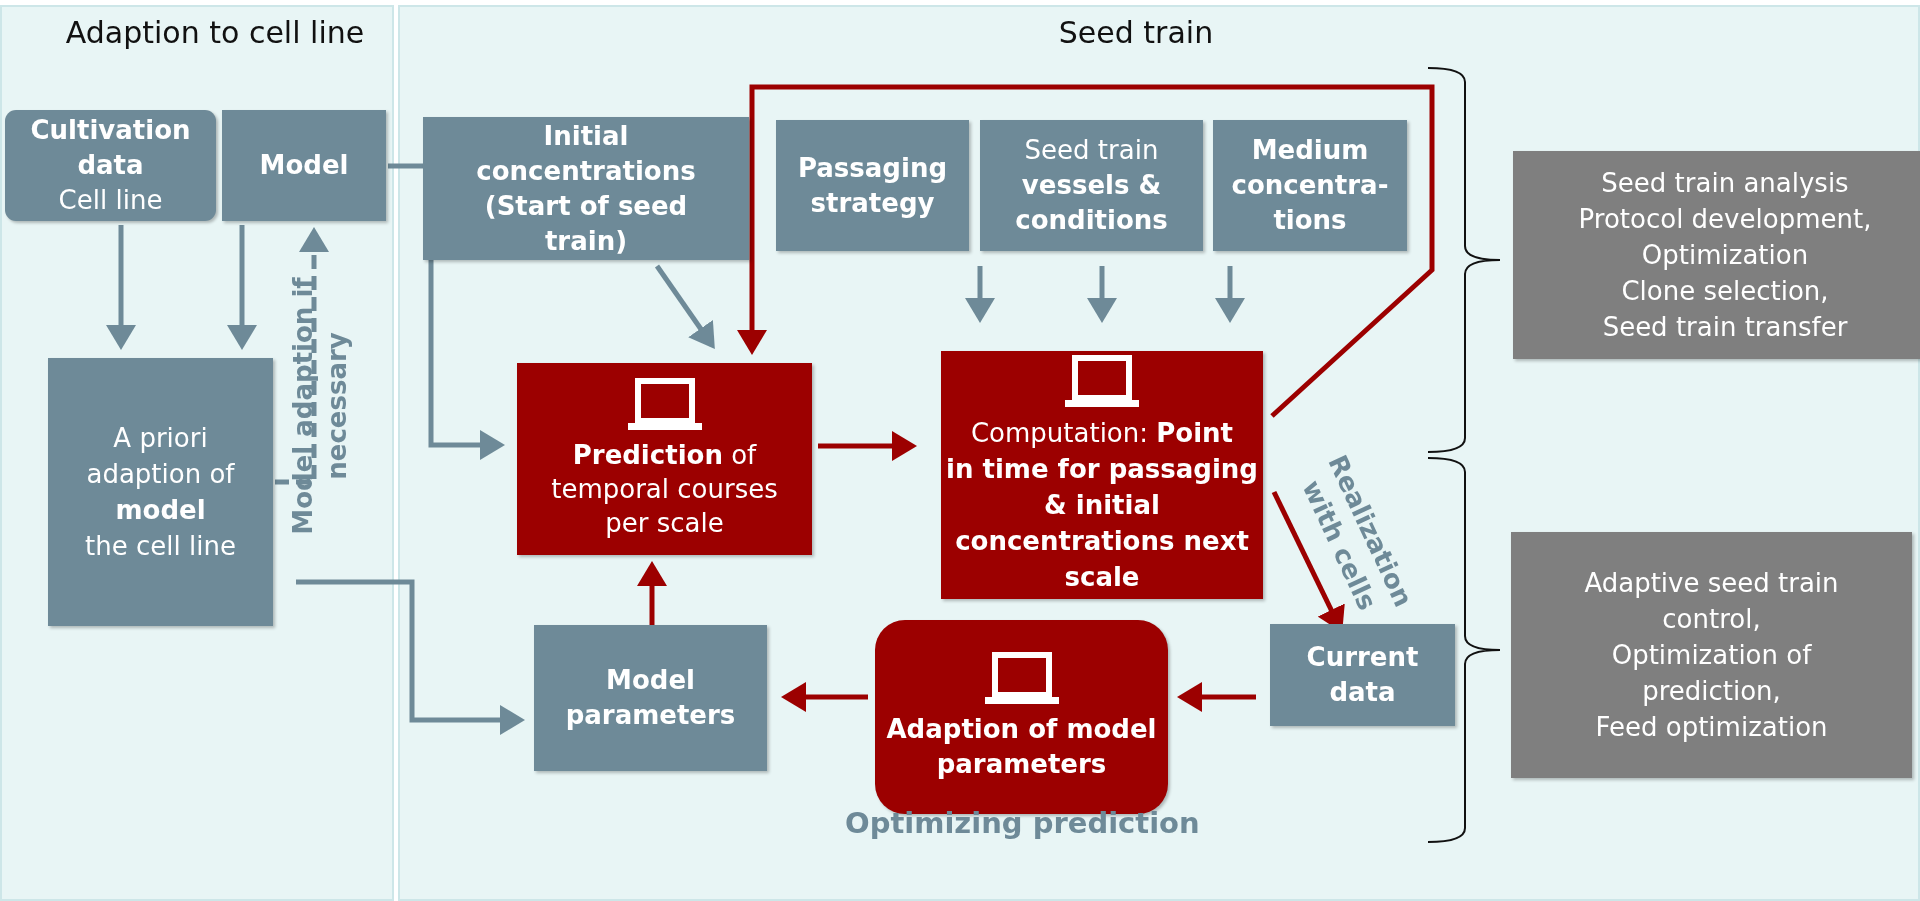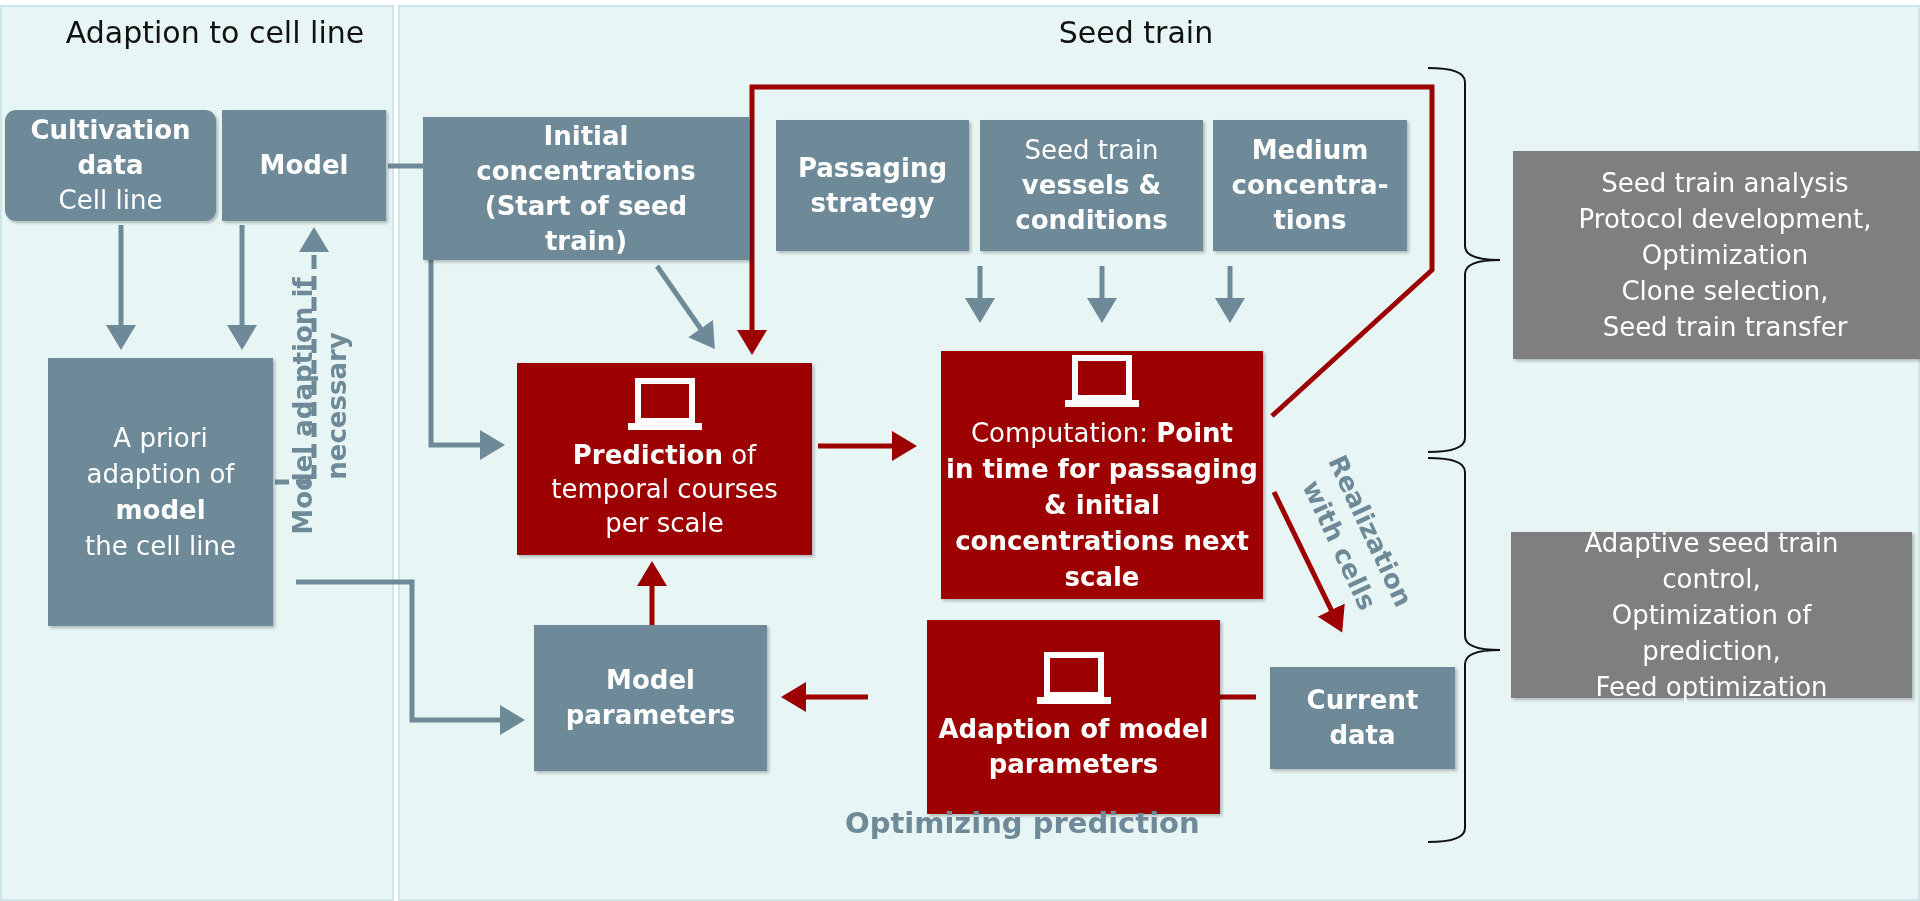--- a/index.html
+++ b/index.html
@@ -122,47 +122,47 @@
   <span class="b">&amp; initial</span>
   <span class="b">concentrations next</span>
   <span class="b">scale</span>
 </div>
 
 <div class="box slate txt" style="left:534px;top:625px;width:233px;height:146px;">
   <span class="b">Model</span>
   <span class="b">parameters</span>
 </div>
 
-<div class="box red txt" style="left:927px;top:620px;width:293px;height:194px;">
+<div class="box red txt" style="left:875px;top:620px;width:293px;height:194px;border-radius:30px;">
   <svg class="laptop" width="74" height="54" viewBox="0 0 74 54">
       <rect x="10" y="3" width="54" height="40" fill="none" stroke="#fff" stroke-width="6"></rect>
       <rect x="0" y="45" width="74" height="7" fill="#fff"></rect>
     </svg>
   <span class="b">Adaption of model</span>
   <span class="b">parameters</span>
 </div>
 
-<div class="box slate txt" style="left:1270px;top:667px;width:185px;height:102px;">
+<div class="box slate txt" style="left:1270px;top:624px;width:185px;height:102px;">
   <span class="b">Current</span>
   <span class="b">data</span>
 </div>
 
 <div class="rot-label" style="left:1255px;top:504px;width:200px;transform:rotate(65deg);">
   <div>Realization</div>
   <div>with cells</div>
 </div>
 
 <div class="caption" style="left:845px;top:806px;">Optimizing prediction</div>
 
 <div class="box grey txt" style="left:1513px;top:151px;width:424px;height:208px;line-height:36px;">
   <span class="n">Seed train analysis</span>
   <span class="n">Protocol development,</span>
   <span class="n">Optimization</span>
   <span class="n">Clone selection,</span>
   <span class="n">Seed train transfer</span>
 </div>
-<div class="box grey txt" style="left:1511px;top:532px;width:401px;height:166px;line-height:36px;">
+<div class="box grey txt" style="left:1511px;top:532px;width:401px;height:246px;line-height:36px;">
   <span class="n">Adaptive seed train</span>
   <span class="n">control,</span>
   <span class="n">Optimization of</span>
   <span class="n">prediction,</span>
   <span class="n">Feed optimization</span>
 </div>
 
 </body></html>

